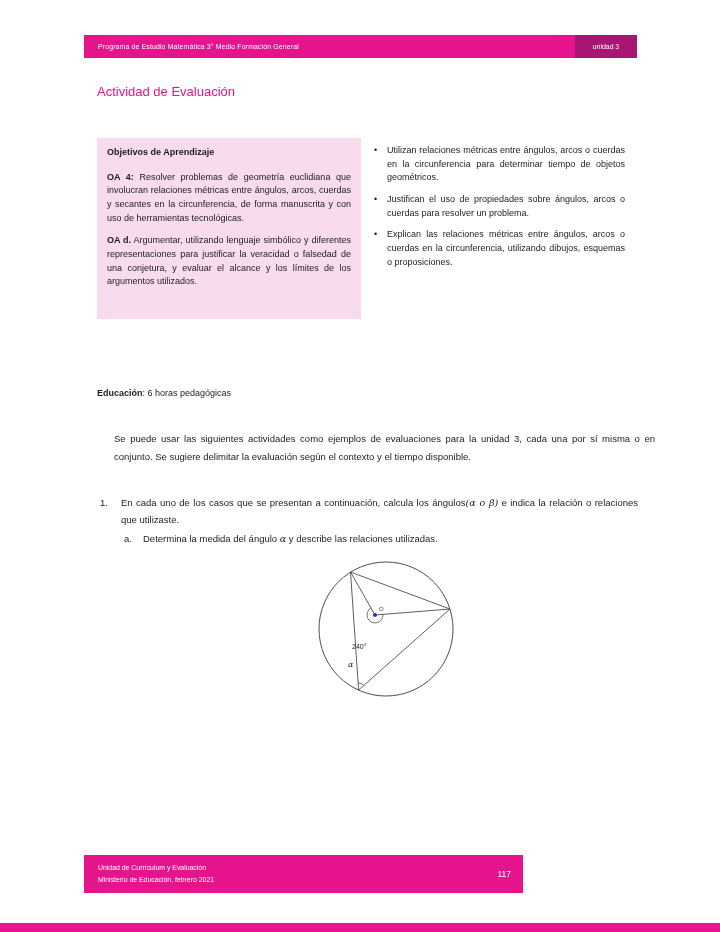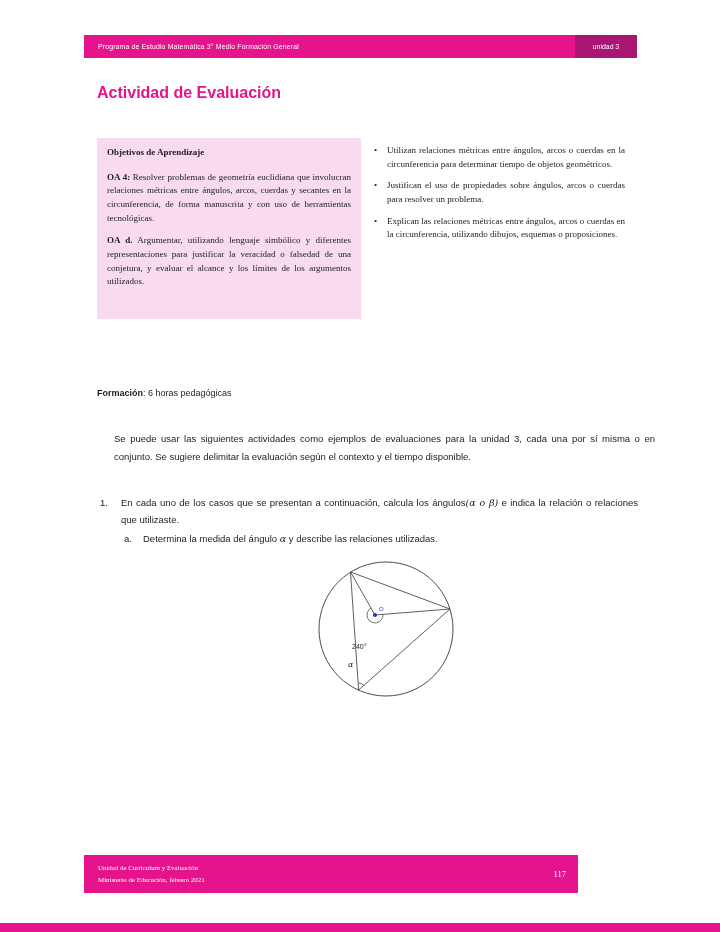--- a/index.html
+++ b/index.html
@@ -10,24 +10,24 @@
     position:relative; overflow:hidden;
   }
   .page { position:absolute; inset:0; background:#fff; }
 
   
   .header-bar { position:absolute; left:84px; top:35px; width:553px; height:23px; background:#E5148C; display:flex; align-items:stretch; }
   .header-title { flex:1; display:flex; align-items:center; padding-left:14px; color:#fff; font-size:6.9px; letter-spacing:.15px; }
   .unit-badge { width:62px; background:#A81573; color:#fff; font-size:6.9px; display:flex; align-items:center; justify-content:center; }
 
   
-  .page-title { position:absolute; left:97px; top:84px; color:#E5148C; font-size:16px; font-weight:bold; }
+  .page-title { position:absolute; left:97px; top:84px; color:#E5148C; font-size:13px; font-weight:normal; }
 
   
-  .eval-table { position:absolute; left:97px; top:138px; width:536px; display:flex; align-items:stretch; font-size:9px; line-height:1.52;font-family:Liberation Serif, serif; }
+  .eval-table { position:absolute; left:97px; top:138px; width:536px; display:flex; align-items:stretch; font-size:9px; line-height:1.52; }
   .col-objectives { width:268px; background:#F8DBEE; border-right:4px solid #fff; }
   .col-indicators { flex:1; background:#fff; }
   .cell-header { font-weight:bold; padding:8px 10px 5px 10px; font-size:9px; }
   .col-objectives .cell-body { padding:6px 10px 14px 10px; text-align:justify; }
   .col-objectives p { margin-bottom:9px; }
   .col-objectives p:last-child { margin-bottom:16px; }
   .indicator-list { list-style:none; padding:6px 8px 6px 4px; }
   .indicator-list li { display:flex; margin-bottom:8px; }
   .indicator-list .dot { flex:none; width:18px; padding-left:5px; }
   .indicator-list .txt { flex:1; text-align:justify; }
@@ -43,21 +43,21 @@
   .sub-row { display:flex; margin-left:27px; margin-top:2px; }
   .sub-num { flex:none; width:19px; }
   i.math { font-family:"DejaVu Serif", serif; }
 
   
   .diagram { position:absolute; left:296px; top:558px; width:190px; height:150px; }
   .diagram line, .diagram path, .diagram circle.main { stroke:#4d4d4d; fill:none; }
   .diagram text { font-family:"Liberation Sans", sans-serif; }
 
   
-  .footer-bar { position:absolute; left:84px; top:855px; width:494px; height:38px; background:#E5148C; color:#fff; display:flex; align-items:center;font-family:Liberation Serif, serif; }
+  .footer-bar { position:absolute; left:84px; top:855px; width:439px; height:38px; background:#E5148C; color:#fff; display:flex; align-items:center; }
   .footer-lines { flex:1; padding-left:14px; font-size:6.9px; line-height:1.75; }
   .footer-page { padding-right:12px; font-size:8.5px; }
 
   .bottom-strip { position:absolute; left:0; top:923px; width:720px; height:9px; background:#E5148C; }
 </style>
 </head>
 <body>
 
 <div class="page">
 
@@ -87,21 +87,21 @@
             <span class="txt">Justifican el uso de propiedades sobre ángulos, arcos o cuerdas para resolver un problema.</span>
           </li>
         <li>
             <span class="dot">•</span>
             <span class="txt">Explican las relaciones métricas entre ángulos, arcos o cuerdas en la circunferencia, utilizando dibujos, esquemas o proposiciones.</span>
           </li>
       </ul>
     </div>
   </div>
 
-  <p class="duration-line"><strong>Formación</strong><span>: 6 horas pedagógicas</span></p>
+  <p class="duration-line"><strong>Educación</strong><span>: 6 horas pedagógicas</span></p>
 
   <p class="intro-par">Se puede usar las siguientes actividades como ejemplos de evaluaciones para la unidad 3, cada una por sí misma o en conjunto. Se sugiere delimitar la evaluación según el contexto y el tiempo disponible.</p>
 
   <div class="activity">
     <div class="li-row">
       <span class="li-num">1.</span>
       <div class="li-body"><span>En cada uno de los casos que se presentan a continuación, calcula los ángulos</span><i class="math">(α o β)</i><span> e indica la relación o relaciones que utilizaste.</span></div>
     </div>
     <div class="sub-row">
       <span class="sub-num">a.</span>

